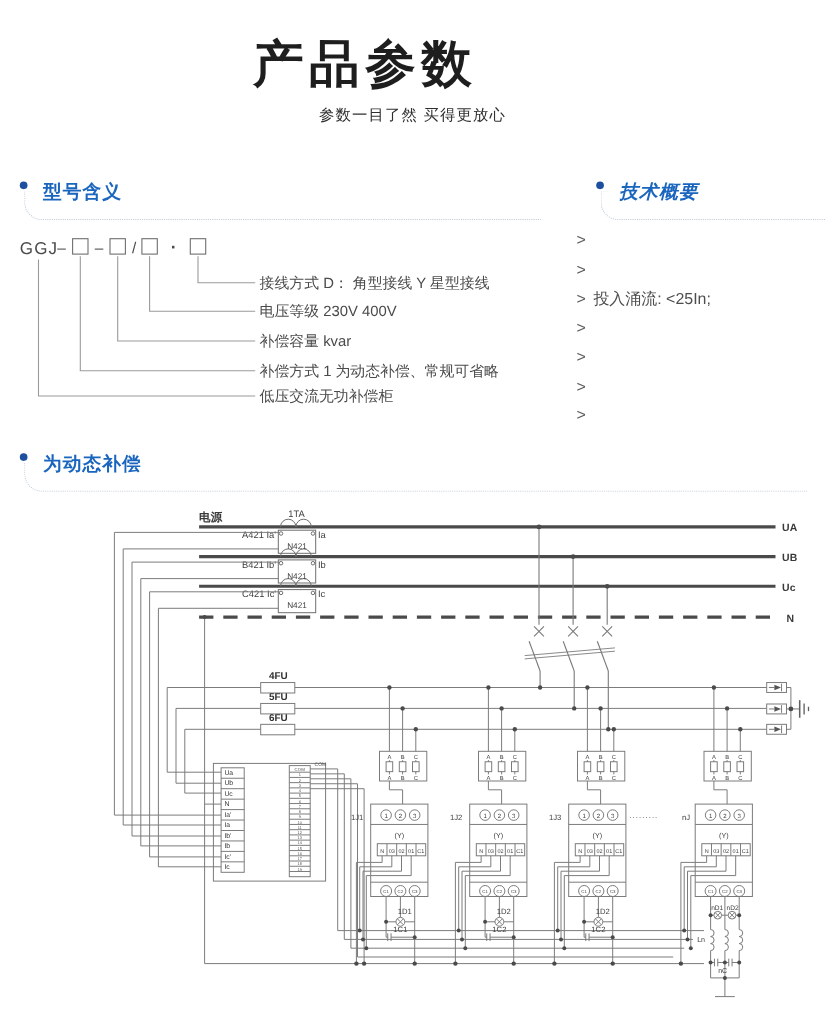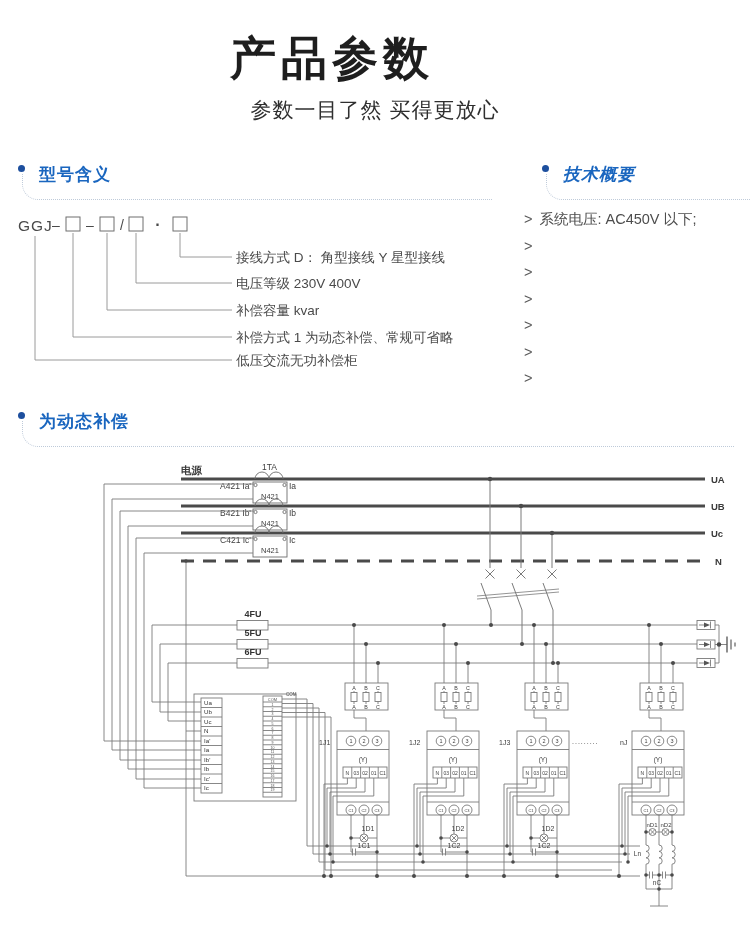--- a/index.html
+++ b/index.html
@@ -1,21 +1,21 @@
 <!DOCTYPE html>
 <html><head>
 <meta charset="utf-8">
 <style>
   html,body{margin:0;padding:0;background:#fff;}
   body{width:750px;height:927px;position:relative;font-family:"Liberation Sans","DejaVu Sans",sans-serif;color:#333;overflow:hidden;}
   .abs{position:absolute;}
   h1.title{position:absolute;left:0;top:28px;width:664px;margin:0;text-align:center;
     font-size:46px;font-weight:700;letter-spacing:5px;color:#1e1e1e;}
   p.subtitle{position:absolute;left:0;top:96px;width:750px;margin:0;text-align:center;
-    font-size:21px;color:#2f2f2f;letter-spacing:1px;}
+    font-size:14px;color:#2f2f2f;letter-spacing:1px;}
   .sec{position:absolute;height:42px;}
   .sec .dot{position:absolute;left:0;top:2px;width:7px;height:7px;border-radius:50%;background:#1d4f9e;}
   .sec .sec-title{position:absolute;left:21px;top:0;font-size:17px;font-weight:700;color:#1a66bf;letter-spacing:1px;white-space:nowrap;}
   .sec .rule{position:absolute;left:4px;top:11px;right:0;height:25px;
     border-left:1px dotted #becad9;border-bottom:1px dotted #becad9;border-bottom-left-radius:16px;}
   ul.tech{position:absolute;left:524px;top:206px;margin:0;padding:0;list-style:none;width:226px;}
   ul.tech li{display:flex;gap:7px;font-size:14.5px;color:#4d4d4d;line-height:26.5px;white-space:nowrap;}
   ul.tech li .gt{color:#5a5a5a;}
   svg text{font-family:"Liberation Sans","DejaVu Sans",sans-serif;}
 </style>
@@ -59,27 +59,27 @@
     <text x="236" y="287.5" font-size="13.5">电压等级 230V 400V</text>
     <text x="236" y="314.5" font-size="13.5">补偿容量 kvar</text>
     <text x="236" y="341.5" font-size="13.5">补偿方式 1 为动态补偿、常规可省略</text>
     <text x="236" y="364.5" font-size="13.5">低压交流无功补偿柜</text>
   </g>
 </svg>
 
 <ul class="tech">
   <li>
       <span class="gt">&gt;</span>
-      <span>系统电压: AC450V 以下;</span>
-    </li>
-  <li>
-      <span class="gt">&gt;</span>
-    </li>
-  <li>
-      <span class="gt">&gt;</span>
+    </li>
+  <li>
+      <span class="gt">&gt;</span>
+    </li>
+  <li>
+      <span class="gt">&gt;</span>
+      <span>投入涌流: &lt;25In;</span>
     </li>
   <li>
       <span class="gt">&gt;</span>
     </li>
   <li>
       <span class="gt">&gt;</span>
     </li>
   <li>
       <span class="gt">&gt;</span>
     </li>

